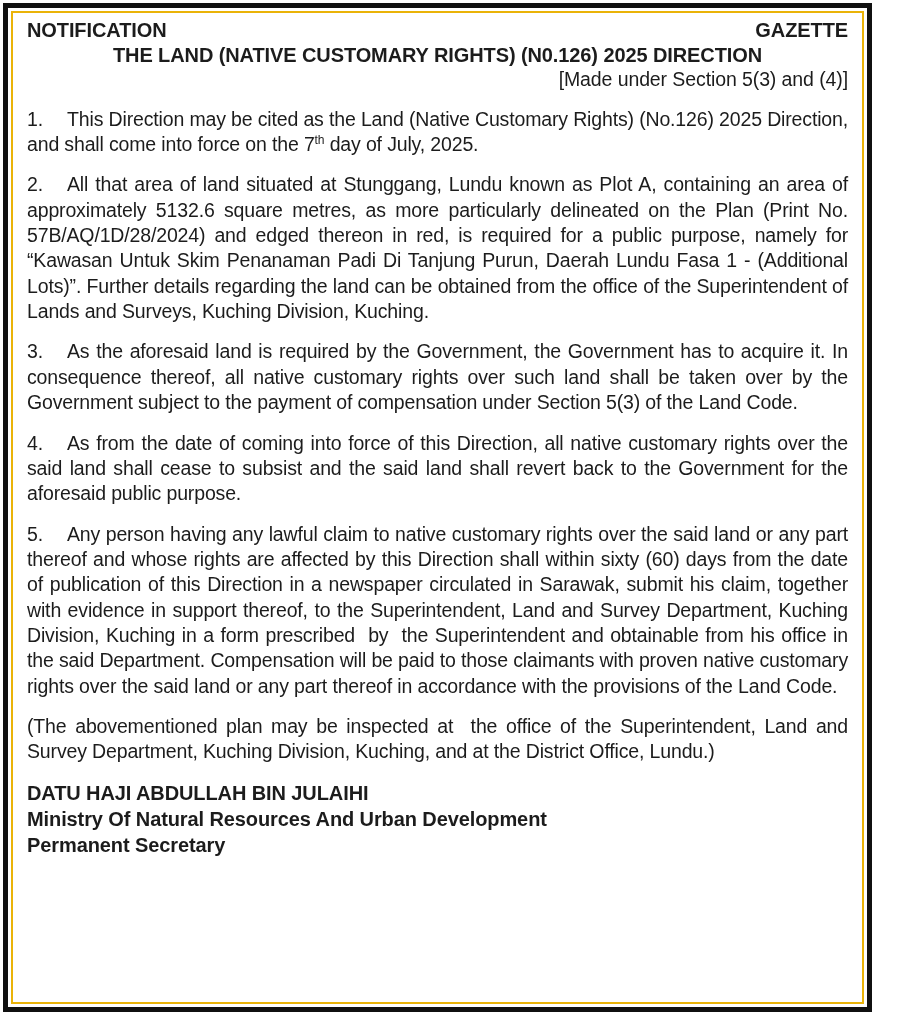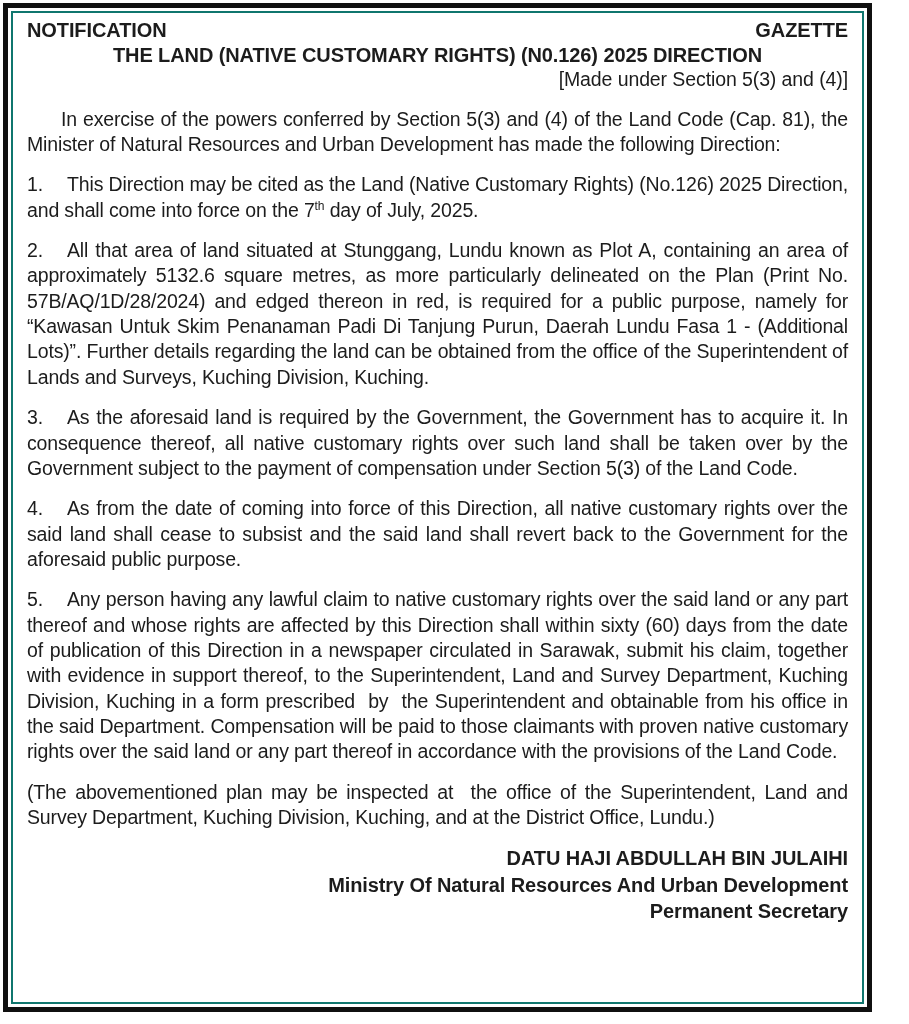--- a/index.html
+++ b/index.html
@@ -28,21 +28,21 @@
     height: 1009px;
     box-sizing: border-box;
     border: 5px solid #101010;
     padding: 3px;
     background: #ffffff;
   }
   .frame-inner {
     box-sizing: border-box;
     width: 100%;
     height: 100%;
-    border: 2px solid #0f766e;
+    border: 2px solid #eab308;
     padding: 5px 14px 0 14px;
     overflow: hidden;
   }
   .masthead {
     display: flex;
     justify-content: space-between;
     font-weight: 700;
     font-size: 20px;
     line-height: 1.25;
     letter-spacing: -0.1px;
@@ -79,21 +79,21 @@
     text-align: center;
     margin-top: 4px;
     margin-bottom: 26px;
   }
   .para sup {
     font-size: 0.62em;
     vertical-align: super;
     line-height: 0;
   }
   .signature {
-    text-align: right;
+    text-align: left;
     font-weight: 700;
     font-size: 20px;
     line-height: 1.32;
     letter-spacing: -0.1px;
     margin-top: 6px;
   }
 </style>
 </head>
 <body>
 
@@ -105,21 +105,20 @@
         <span>NOTIFICATION</span>
         <span>GAZETTE</span>
       </div>
 
 
       <div class="title-line">THE LAND (NATIVE CUSTOMARY RIGHTS) (N0.126) 2025 DIRECTION</div>
 
       <div class="subtitle">[Made under Section 5(3) and (4)]</div>
 
       <div class="body-text">
-          <p class="para intro"><span>In exercise of the powers conferred by Section 5(3) and (4) of the Land Code (Cap. 81), the Minister of Natural Resources and Urban Development has made the following Direction:</span></p>
           <p class="para numbered"><span class="num">1.</span><span>This Direction may be cited as the Land (Native Customary Rights) (No.126) 2025 Direction, and shall come into force on the 7</span><sup>th</sup><span> day of July, 2025.</span></p>
           <p class="para numbered"><span class="num">2.</span><span>All that area of land situated at Stunggang, Lundu known as Plot A, containing an area of approximately 5132.6 square metres, as more particularly delineated on the Plan (Print No. 57B/AQ/1D/28/2024) and edged thereon in red, is required for a public purpose, namely for “Kawasan Untuk Skim Penanaman Padi Di Tanjung Purun, Daerah Lundu Fasa 1 - (Additional Lots)”. Further details regarding the land can be obtained from the office of the Superintendent of Lands and Surveys, Kuching Division, Kuching.</span></p>
           <p class="para numbered"><span class="num">3.</span><span>As the aforesaid land is required by the Government, the Government has to acquire it. In consequence thereof, all native customary rights over such land shall be taken over by the Government subject to the payment of compensation under Section 5(3) of the Land Code.</span></p>
           <p class="para numbered"><span class="num">4.</span><span>As from the date of coming into force of this Direction, all native customary rights over the said land shall cease to subsist and the said land shall revert back to the Government for the aforesaid public purpose.</span></p>
           <p class="para numbered"><span class="num">5.</span><span>Any person having any lawful claim to native customary rights over the said land or any part thereof and whose rights are affected by this Direction shall within sixty (60) days from the date of publication of this Direction in a newspaper circulated in Sarawak, submit his claim, together with evidence in support thereof, to the Superintendent, Land and Survey Department, Kuching Division, Kuching in a form prescribed  by  the Superintendent and obtainable from his office in the said Department. Compensation will be paid to those claimants with proven native customary rights over the said land or any part thereof in accordance with the provisions of the Land Code.</span></p>
           <p class="para plain"><span>(The abovementioned plan may be inspected at  the office of the Superintendent, Land and Survey Department, Kuching Division, Kuching, and at the District Office, Lundu.)</span></p>
         </div>
 
       <div class="signature">
         <div>DATU HAJI ABDULLAH BIN JULAIHI</div>

